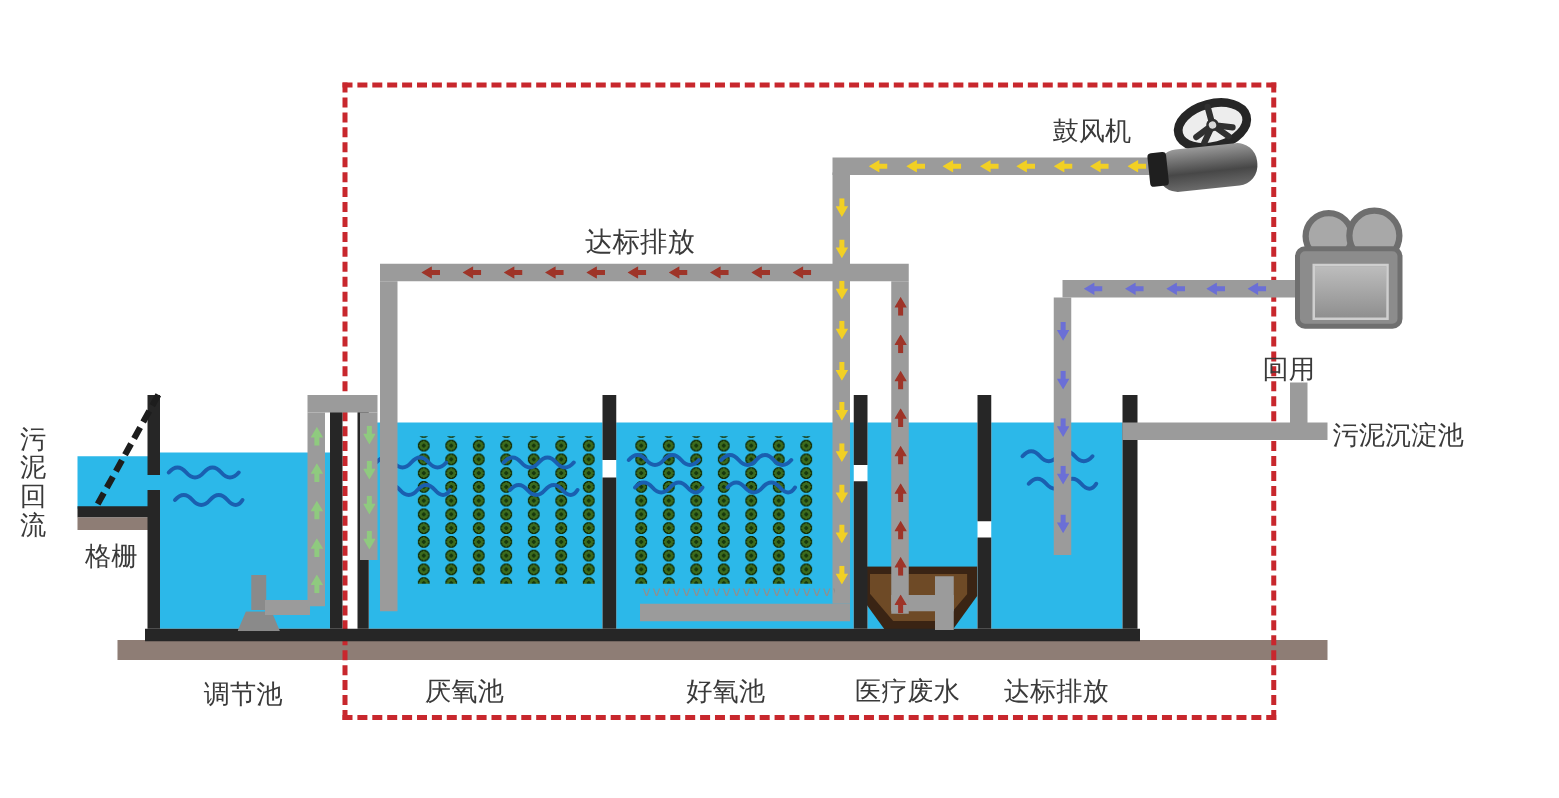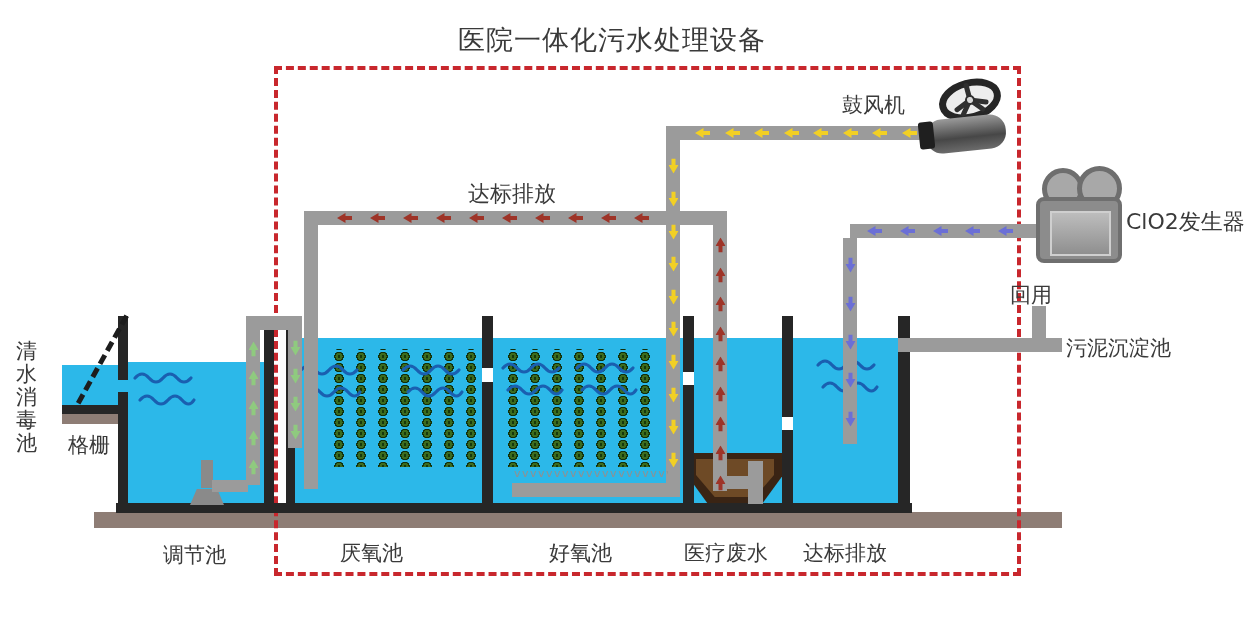--- a/index.html
+++ b/index.html
@@ -22,21 +22,20 @@
   .screenline{position:absolute;width:100px;border-top:5px dashed #1d1d1d;transform:rotate(-61deg);transform-origin:0 0;z-index:5;}
   .diffuser{position:absolute;z-index:5;color:#909090;font-size:11px;letter-spacing:1.5px;overflow:hidden;white-space:nowrap;}
   .title{position:absolute;font-size:27px;color:var(--text);letter-spacing:1px;z-index:8;}
   .vtext{width:26px;line-height:23px;word-break:break-all;white-space:normal;}
 </style>
 </head>
 <body>
 
 <div id="canvas">
 
-  <div class="title" style="left:458px;top:22px;">医院一体化污水处理设备</div>
 
   <div class="dashedbox" style="left:274px;top:66px;width:747px;height:510px;"></div>
 
   <div class="groundbar" style="left:94px;top:512px;width:968px;height:16px;"></div>
   <div class="wall" style="left:116px;top:503px;width:796px;height:10px;z-index:3;"></div>
 
   <div class="water" style="left:62px;top:365px;width:66px;height:42px;"></div>
   <div class="wall" style="left:62px;top:405px;width:66px;height:9px;"></div>
   <div class="groundbar" style="left:62px;top:414px;width:66px;height:10px;z-index:4;"></div>
   <div class="screenline" style="left:76px;top:402px;"></div>
@@ -314,24 +313,23 @@
           <path d="M15 3 H8.5 V0 L0 5 L8.5 10 V7 H15 Z" fill="#8fca7f"></path>
         </svg></span>
       <span class="flow-arrow" style="transform: rotate(-90deg); top: 65px; left: 50%; margin-left: -7.5px;"><svg width="15" height="10" viewBox="0 0 15 10">
           <path d="M15 3 H8.5 V0 L0 5 L8.5 10 V7 H15 Z" fill="#8fca7f"></path>
         </svg></span>
       <span class="flow-arrow" style="transform: rotate(-90deg); top: 93px; left: 50%; margin-left: -7.5px;"><svg width="15" height="10" viewBox="0 0 15 10">
           <path d="M15 3 H8.5 V0 L0 5 L8.5 10 V7 H15 Z" fill="#8fca7f"></path>
         </svg></span>
     </div>
 
-  <div class="lbl vtext" style="left:16px;top:340px;">清水消毒池</div>
+  <div class="lbl vtext" style="left:16px;top:340px;">污泥回流</div>
   <div class="lbl" style="left:68px;top:431px;">格栅</div>
   <div class="lbl" style="left:842px;top:91px;">鼓风机</div>
-  <div class="lbl" style="left:1126px;top:207px;font-size:22px;">ClO2发生器</div>
   <div class="lbl" style="left:468px;top:179px;font-size:22px;">达标排放</div>
   <div class="lbl" style="left:1010px;top:281px;">回用</div>
   <div class="lbl" style="left:1066px;top:334px;">污泥沉淀池</div>
   <div class="lbl" style="left:163px;top:541px;">调节池</div>
   <div class="lbl" style="left:340px;top:539px;">厌氧池</div>
   <div class="lbl" style="left:549px;top:539px;">好氧池</div>
   <div class="lbl" style="left:684px;top:539px;">医疗废水</div>
   <div class="lbl" style="left:803px;top:539px;">达标排放</div>
 
 </div>

